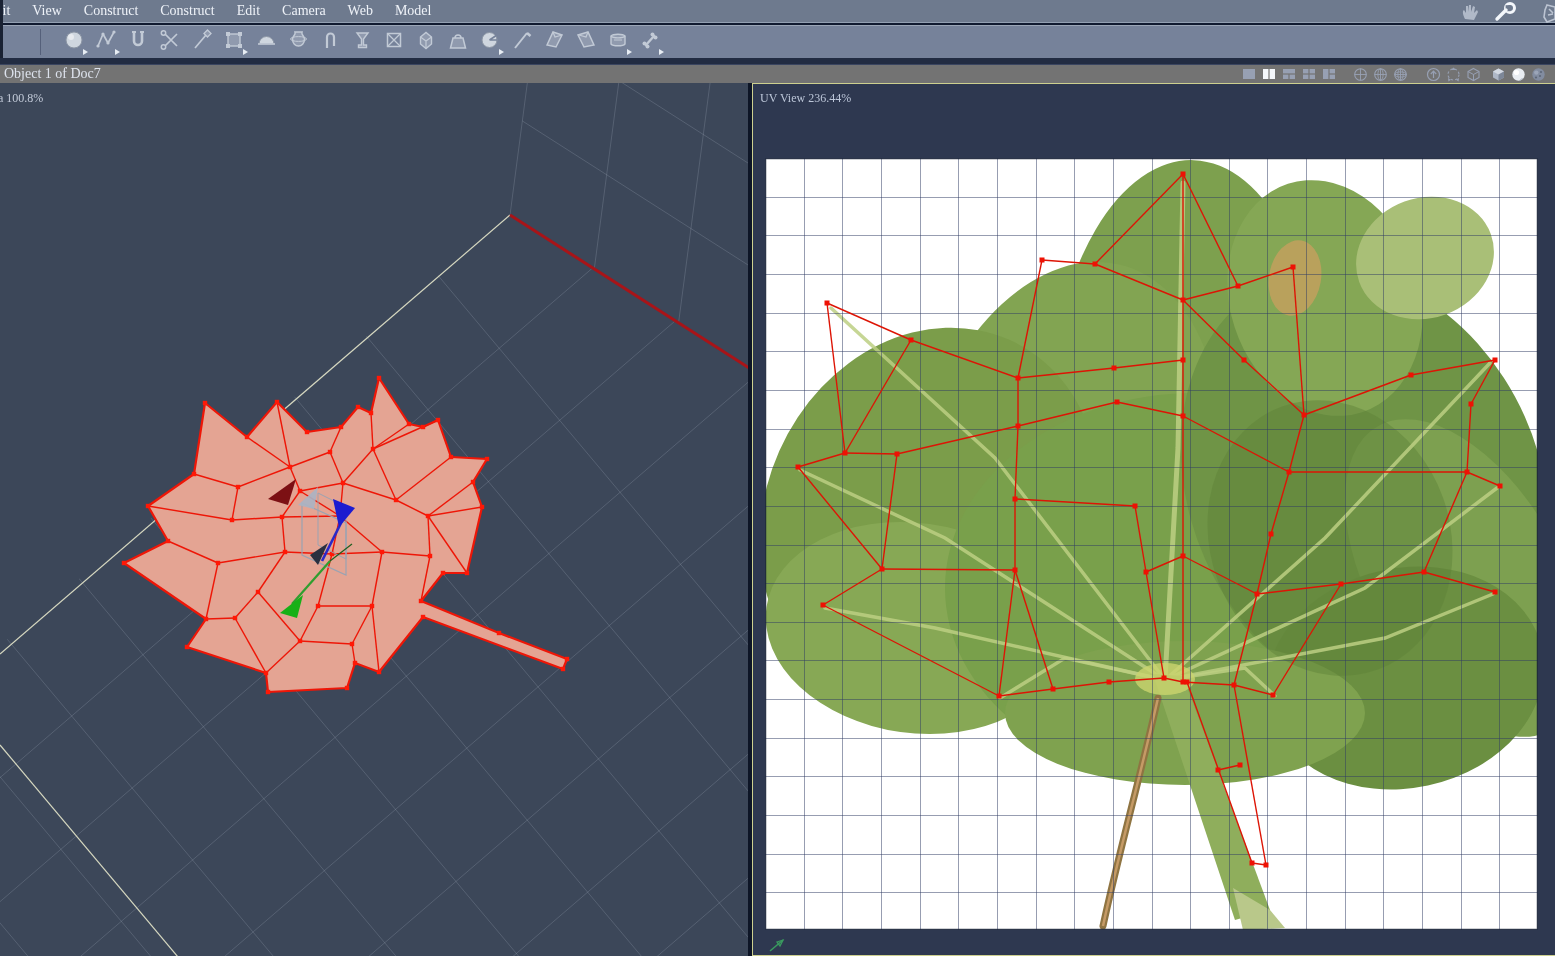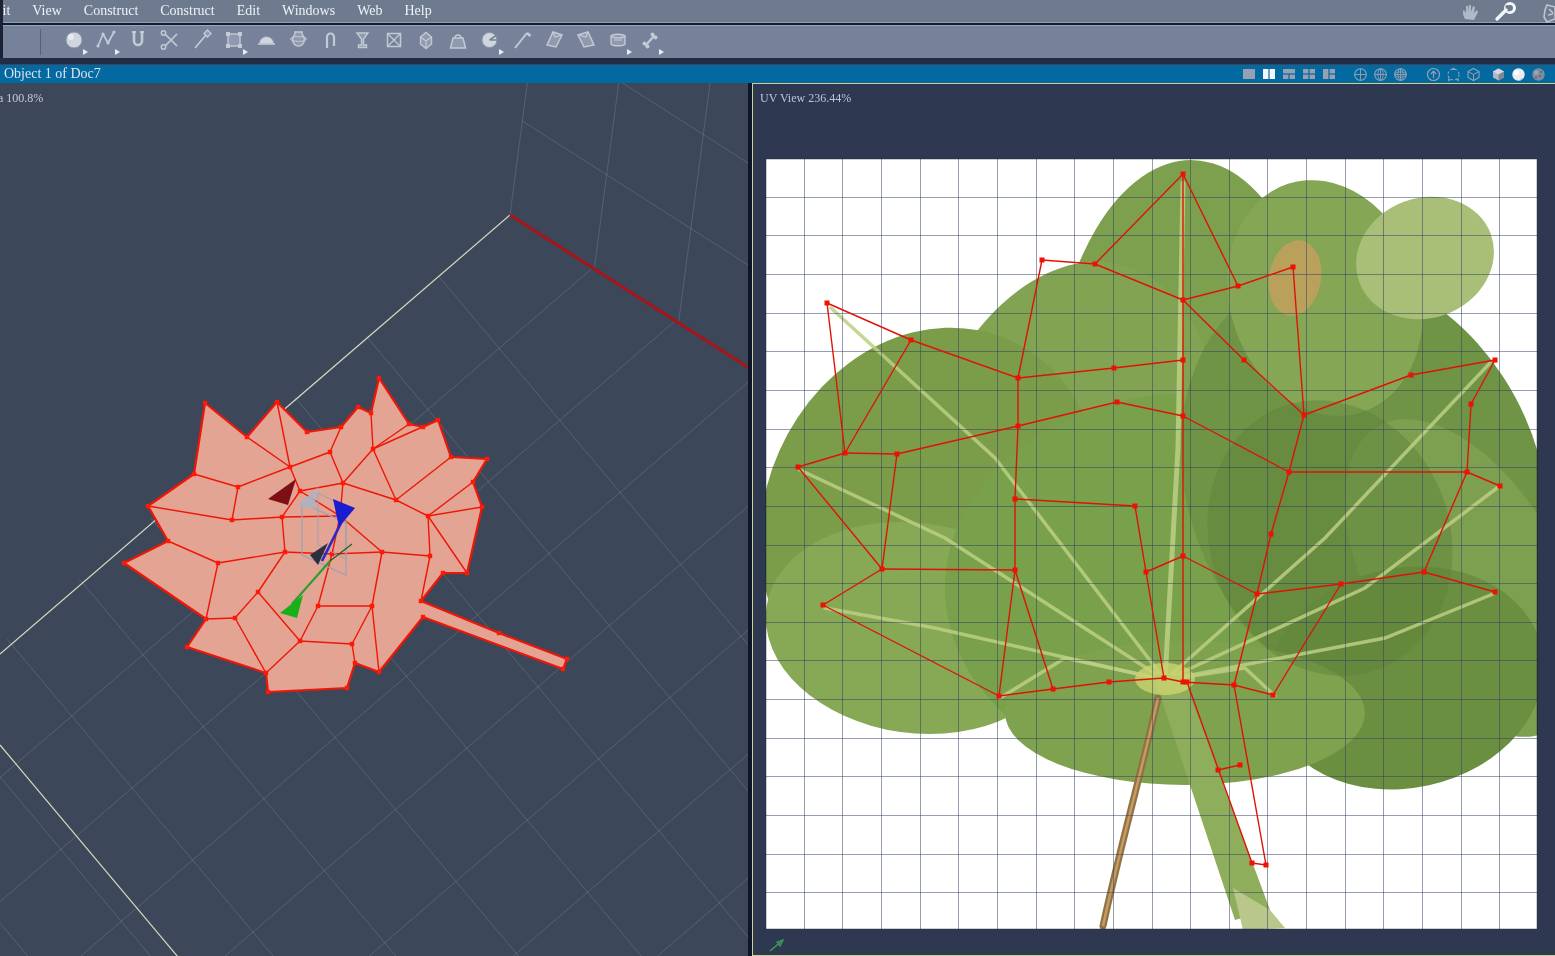--- a/index.html
+++ b/index.html
@@ -18,42 +18,42 @@
   #toolbar{position:absolute;left:0;top:25px;width:1555px;height:33px;background:#76829a;
     box-shadow:inset 0 1px 0 #9aa5b6;}
   #toolbar-divider{position:absolute;left:40px;top:4px;width:1px;height:26px;background:#55607a;}
   #toolbar-icons{position:absolute;left:62px;top:3px;display:flex;gap:8px;}
   .tool-icon{position:relative;width:24px;height:26px;}
   .tool-icon svg{position:absolute;left:0;top:0;}
   .dd-arrow{position:absolute;right:-2px;bottom:-1px;width:0;height:0;border-top:3px solid transparent;
     border-bottom:3px solid transparent;border-left:5px solid #e8edf4;}
   
   #darkstrip{position:absolute;left:0;top:58px;width:1555px;height:6px;background:#222c42;}
-  #titlebar{position:absolute;left:0;top:64px;width:1555px;height:19px;background:#0369a1;
+  #titlebar{position:absolute;left:0;top:64px;width:1555px;height:19px;background:#737373;
     border-top:1px solid #3a4560;}
   #doc-title{position:absolute;left:4px;top:1px;font-size:14px;color:#dde2ec;}
   #titlebar-icons{position:absolute;right:8px;top:1px;display:flex;align-items:center;height:17px;}
   .tb-icon{height:15px;}
   
   #workspace{position:absolute;left:0;top:83px;width:1555px;height:873px;background:#0d1526;}
   #left-vp{position:absolute;left:0;top:0;width:748px;height:873px;background:#3c4759;overflow:hidden;}
   #camera-label{position:absolute;left:-34px;top:8px;font-size:12px;color:#c3cbd9;white-space:nowrap;}
   #right-vp{position:absolute;left:752px;top:0;width:801px;height:871px;background:#2e3850;
     border:1px solid #cdd08f;overflow:hidden;padding-left:24px;}
   #uv-label{position:absolute;left:7px;top:7px;font-size:12px;color:#bcc6d8;}
   #uv-canvas{position:absolute;left:12px;top:74px;}
   #uv-axis{position:absolute;left:14px;top:852px;}
 </style>
 </head>
 <body>
 
 <div id="screen">
 
   <div id="menubar">
-    <div id="menu-items"><div class="menu-item">Edit</div><div class="menu-item">View</div><div class="menu-item">Construct</div><div class="menu-item">Construct</div><div class="menu-item">Edit</div><div class="menu-item">Windows</div><div class="menu-item">Web</div><div class="menu-item">Help</div></div>
+    <div id="menu-items"><div class="menu-item">Edit</div><div class="menu-item">View</div><div class="menu-item">Construct</div><div class="menu-item">Construct</div><div class="menu-item">Edit</div><div class="menu-item">Camera</div><div class="menu-item">Web</div><div class="menu-item">Model</div></div>
     <div id="menubar-right">
         <svg width="30" height="22" class="mb-icon">
           <path d="M8,18 C6,14 5,10 7,9 l2,3 0,-7 2,0 0,6 1,-7 2,0 0,7 2,-6 2,1 -1,6 3,-3 1,2 -4,8 z" fill="#bcc4d2" opacity="0.85"></path>
         </svg>
         <svg width="30" height="22" class="mb-icon">
           <circle cx="19" cy="7" r="4.5" fill="none" stroke="#f4f7fb" stroke-width="3"></circle>
           <rect x="14.6" y="4.2" width="5" height="6" fill="#6e7a8e"></rect>
           <line x1="6" y1="18" x2="15" y2="9" stroke="#f4f7fb" stroke-width="3.4" stroke-linecap="round"></line>
         </svg>
         <svg width="30" height="22" class="mb-icon">

